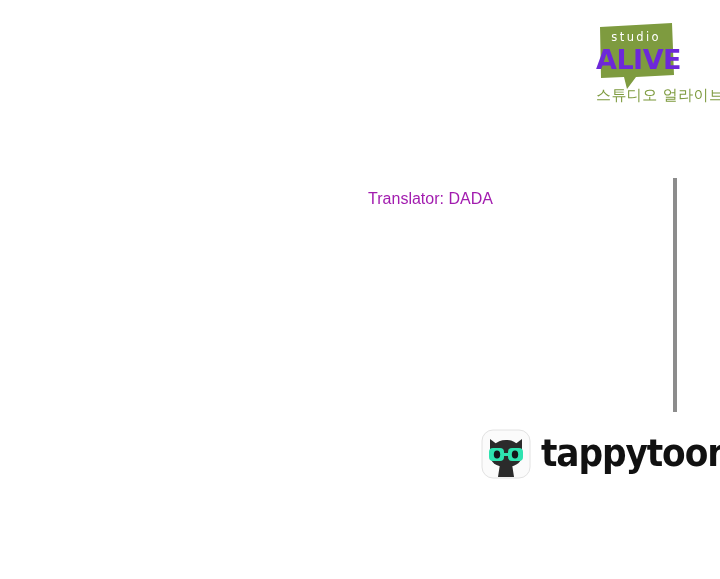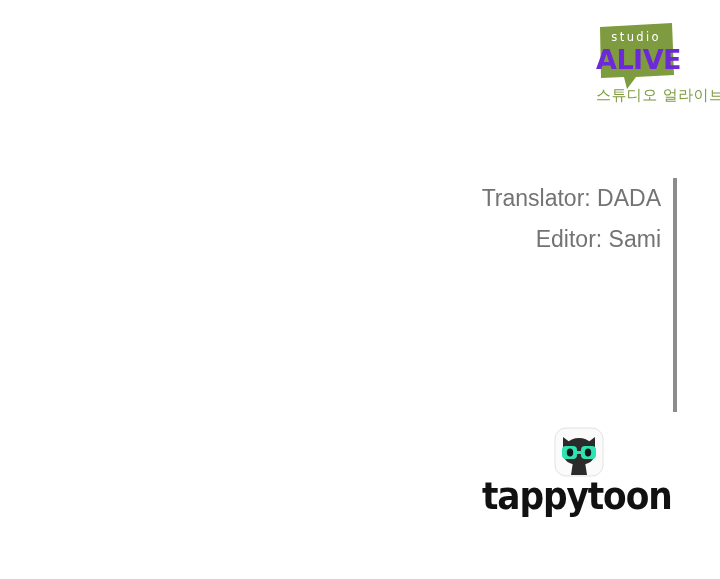--- a/index.html
+++ b/index.html
@@ -85,24 +85,25 @@
   
   #credits-block {
     position: absolute;
     left: 200px;
     top: 178px;
     width: 461px;
     text-align: right;
   }
   .credit-line {
     font-family: "Liberation Sans", sans-serif;
-    font-size: 23px;
-    color: #737373;
+    font-size: 16px;
+    color: #a21caf;
     line-height: 41px;
     white-space: nowrap;
+    text-align: center;
   }
 
   
   #rights-block {
     position: absolute;
     left: 180px;
     top: 333px;
     width: 481px;
     text-align: right;
   }
@@ -116,21 +117,20 @@
 
   
   #tappytoon-logo {
     position: absolute;
     left: 481px;
     top: 427px;
     width: 196px;
     height: 54px;
     display: flex;
     align-items: center;
-    flex-direction: column;
   }
   #tappytoon-mark {
     width: 50px;
     height: 50px;
     flex: 0 0 50px;
     position: relative;
   }
   #tappytoon-wordmark {
     margin-left: 10px;
     font-family: "DejaVu Sans", sans-serif;
@@ -154,21 +154,20 @@
     </svg>
     <div class="sa-studio-text">studio</div>
     <div class="sa-alive-text">ALIVE</div>
     <div class="sa-korean-text">스튜디오 얼라이브</div>
   </div>
 
   <div id="vertical-rule"></div>
 
   <div id="credits-block">
     <div class="credit-line">Translator: DADA</div>
-    <div class="credit-line">Editor: Sami</div>
   </div>
 
 
   <div id="tappytoon-logo">
     <div id="tappytoon-mark">
       <svg width="50" height="50" viewBox="0 0 50 50">
         <rect x="1" y="1" width="48" height="48" rx="11" ry="11" fill="#fbfbfb" stroke="#e2e2e2" stroke-width="1"></rect>
 
         <path d="M9 10 L9 24 L17 16 Z" fill="#2b2b2b"></path>
         <path d="M41 10 L41 24 L33 16 Z" fill="#2b2b2b"></path>

